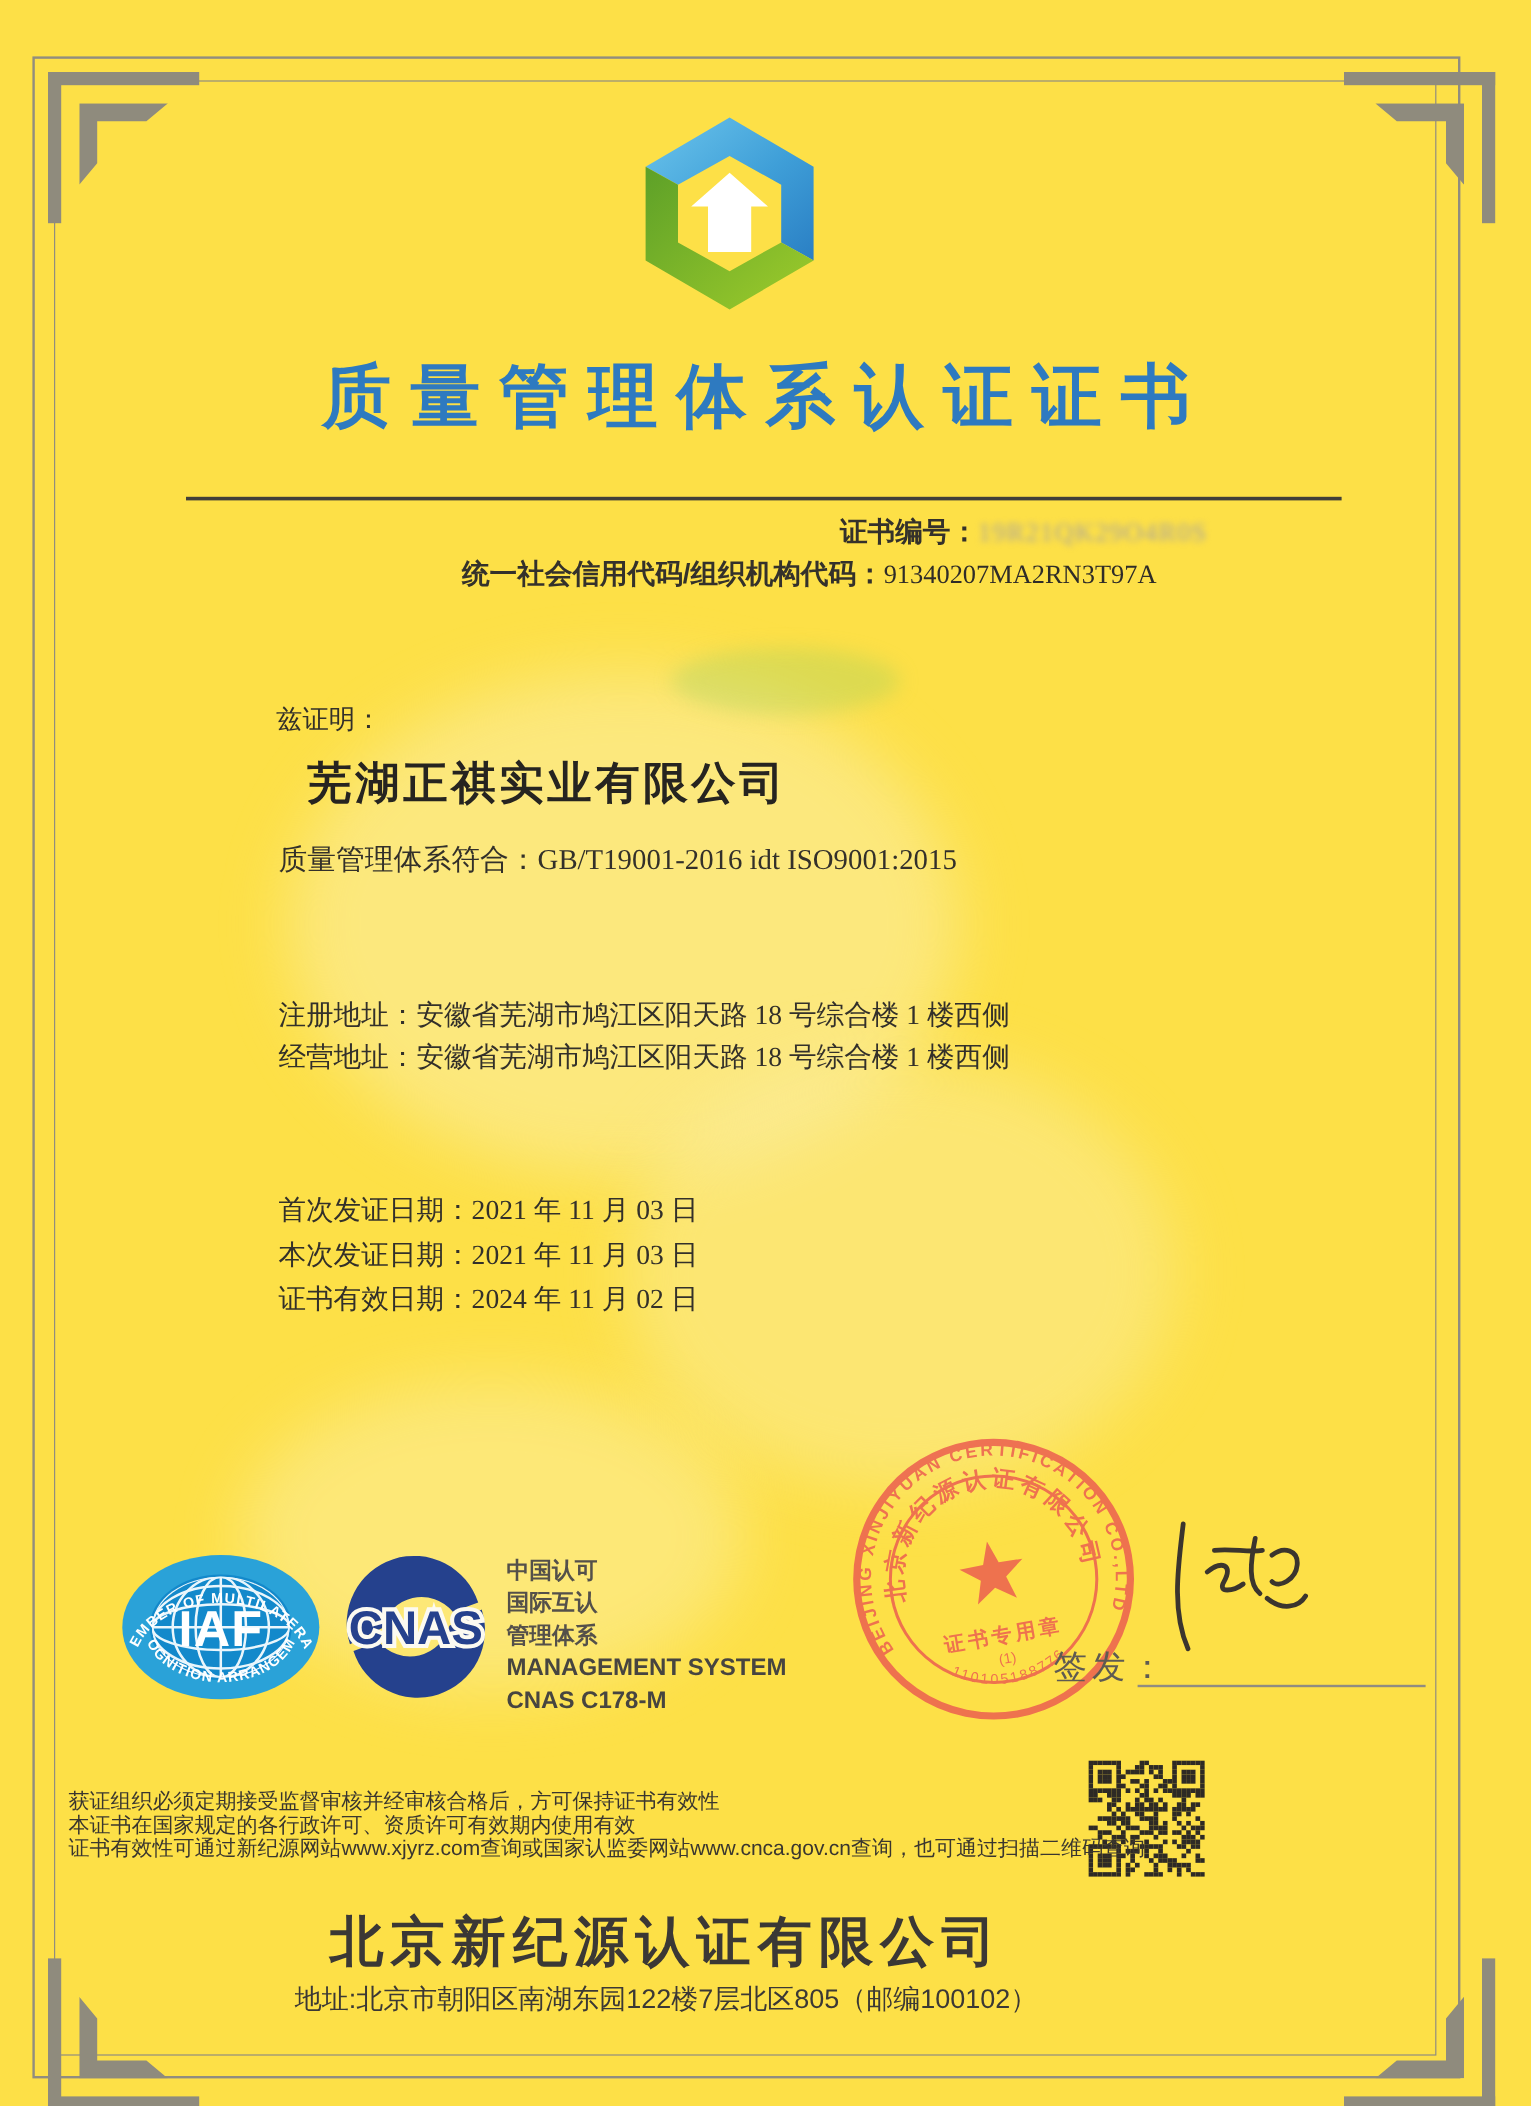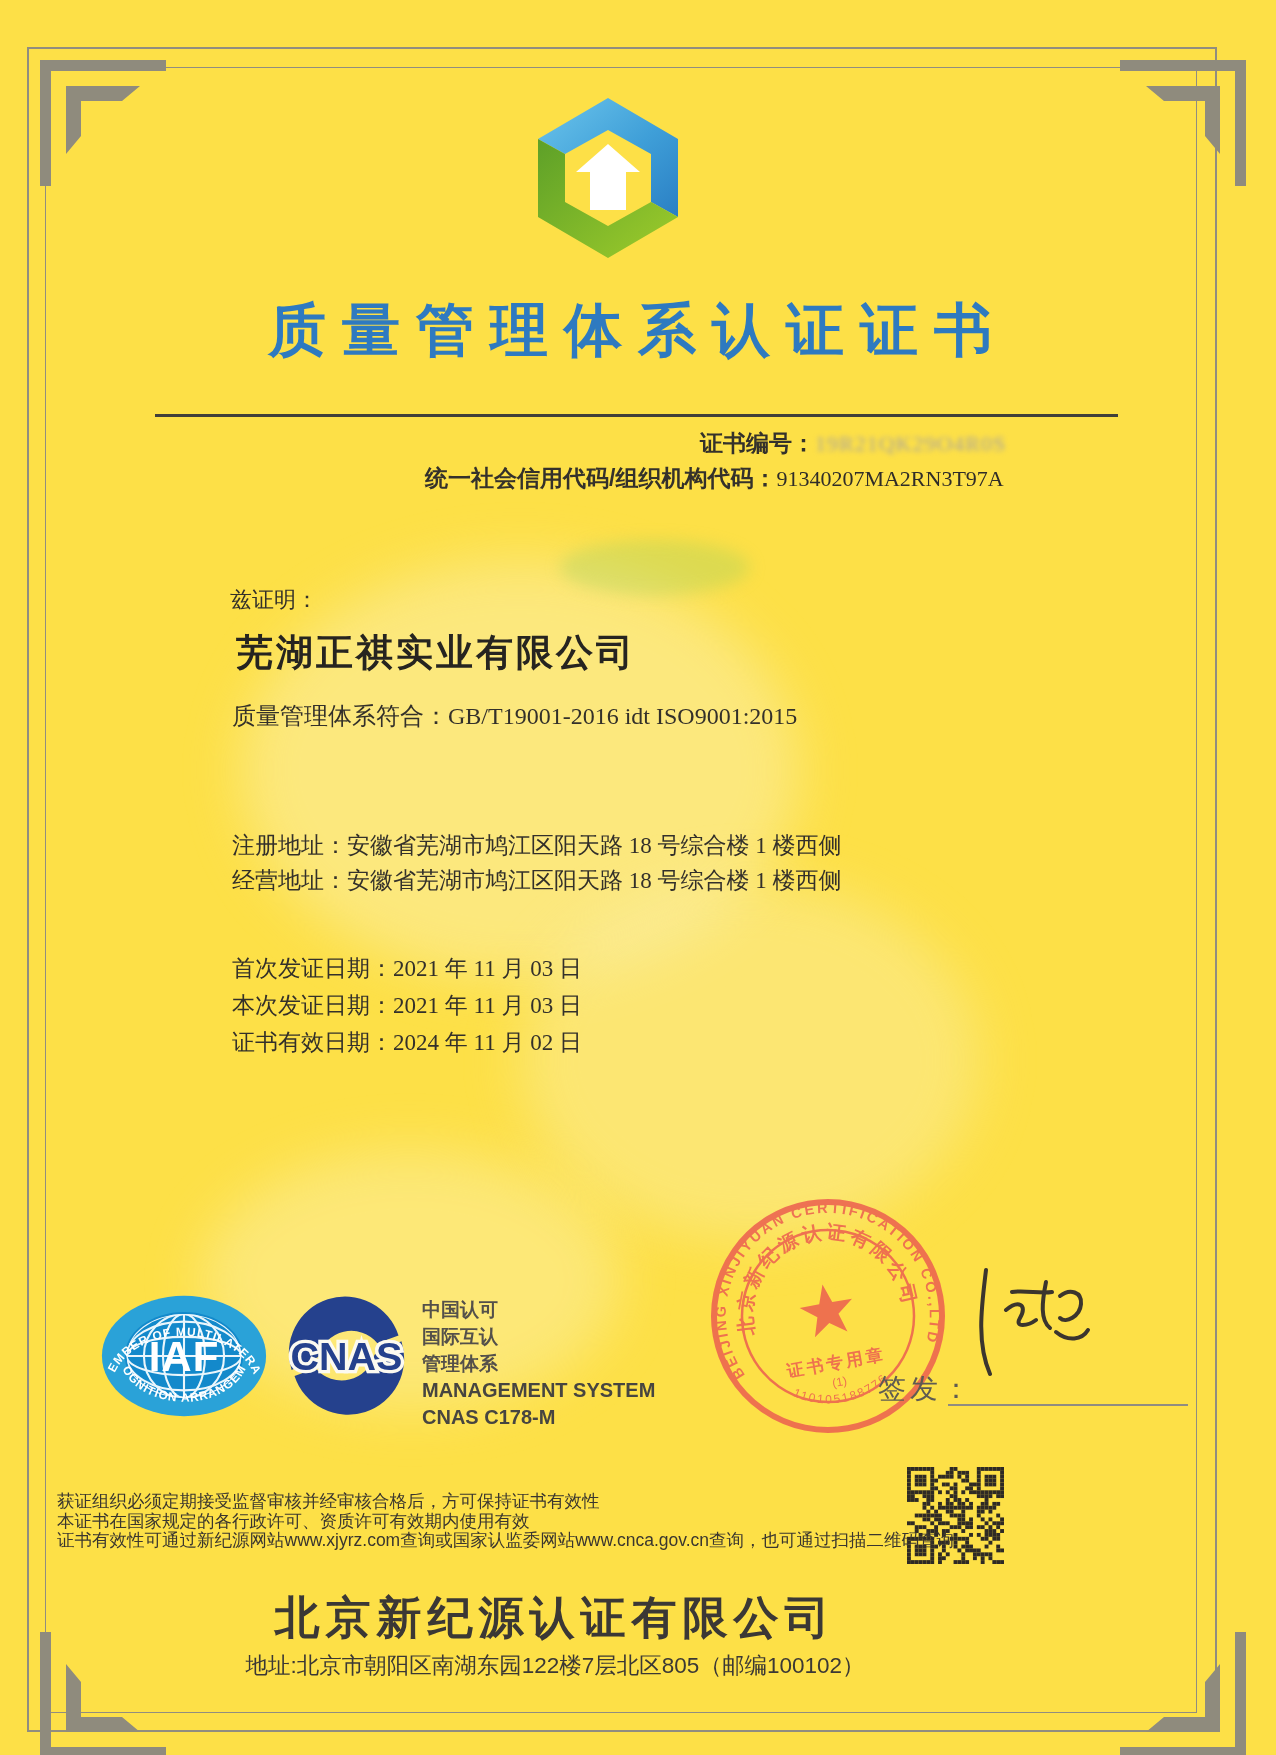--- a/index.html
+++ b/index.html
@@ -92,40 +92,40 @@
     <path fill="url(#gGreen)" d="M 150 125 L 80 166 L 10 125 L 10 47 L 37 62 L 37 110 L 80 134 L 123 110 Z"></path>
     <polygon fill="#ffffff" points="80,52 112,80 98,80 98,118 62,118 62,80 48,80"></polygon>
   </svg>
 
   <div class="abs title">质量管理体系认证证书</div>
   <div class="abs title-rule"></div>
 
   <div class="abs hline" style="left:700px;top:428px;">
     <span class="hlabel">证书编号：</span><span class="hvalue blur-val">19R21QK29O4R0S</span>
   </div>
-  <div class="abs hline" style="left:385px;top:463px;margin-left:40px;">
+  <div class="abs hline" style="left:385px;top:463px;">
     <span class="hlabel">统一社会信用代码/组织机构代码：</span><span class="hvalue">91340207MA2RN3T97A</span>
   </div>
 
   <div class="abs serifline" style="left:230px;top:585px;font-size:22px;">兹证明：</div>
-  <div class="abs company" style="left:236px;top:628px;">芜湖正祺实业有限公司</div>
+  <div class="abs company" style="left:256px;top:628px;">芜湖正祺实业有限公司</div>
 
   <div class="abs serifline" style="left:232px;top:700px;font-size:24px;">
     <span>质量管理体系符合：</span><span>GB/T19001-2016 idt ISO9001:2015</span>
   </div>
 
 
   <div class="abs serifline" style="left:232px;top:830px;">
     <span>注册地址：</span><span>安徽省芜湖市鸠江区阳天路 18 号综合楼 1 楼西侧</span>
   </div>
   <div class="abs serifline" style="left:232px;top:865px;">
     <span>经营地址：</span><span>安徽省芜湖市鸠江区阳天路 18 号综合楼 1 楼西侧</span>
   </div>
 
-  <div class="abs serifline dates" style="left:232px;top:950px;">
+  <div class="abs serifline dates" style="left:232px;top:990px;">
     <div><span>首次发证日期：</span><span>2021 年 11 月 03 日</span></div>
     <div><span>本次发证日期：</span><span>2021 年 11 月 03 日</span></div>
     <div><span>证书有效日期：</span><span>2024 年 11 月 02 日</span></div>
   </div>
 
   <svg class="abs" style="left:703px;top:1191px;opacity:.88;" width="250" height="250" viewBox="0 0 250 250">
     <g transform="rotate(-10 125 125)" fill="#ed6350" stroke="none">
       <circle cx="125" cy="125" r="114" fill="none" stroke="#ed6350" stroke-width="6"></circle>
       <circle cx="125" cy="125" r="86" fill="none" stroke="#ed6350" stroke-width="2.5"></circle>
       <defs>

